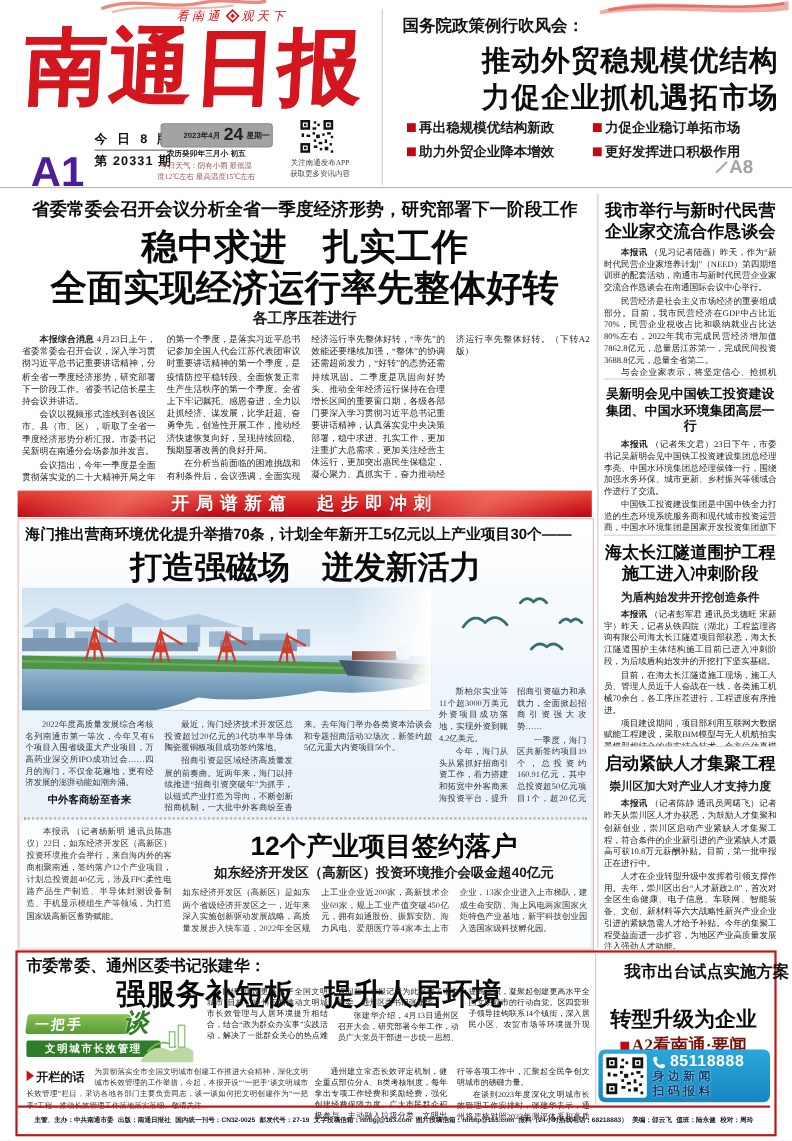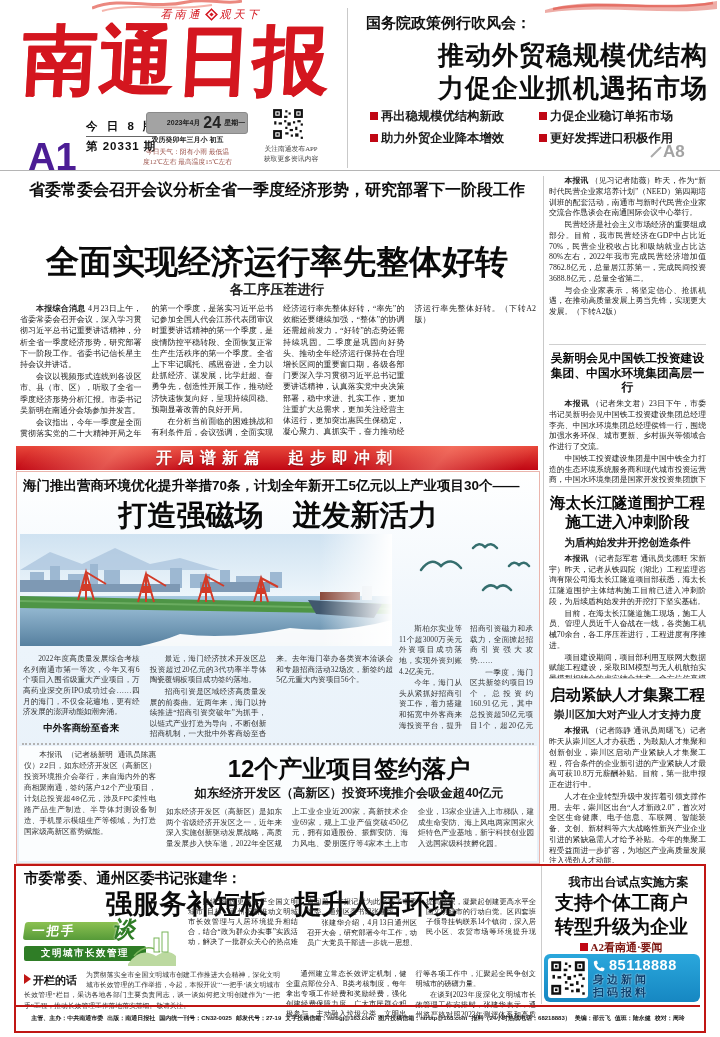--- a/index.html
+++ b/index.html
@@ -62,21 +62,21 @@
   .hm-photo{left:3px;top:62px;width:372px;height:112px;}
   .hm-birds{left:396px;top:64px;}
   .hm-tr{left:382px;top:152px;width:134px;height:116px;column-count:2;column-gap:8px;column-fill:auto;overflow:hidden;
          font-size:7.6px;line-height:1.4;text-align:justify;color:#333;font-family:"Liberation Serif",serif;}
   .hm-tl{left:6px;top:182px;width:370px;height:86px;column-count:3;column-gap:10px;column-fill:auto;overflow:hidden;
          font-size:7.6px;line-height:1.4;text-align:justify;color:#333;font-family:"Liberation Serif",serif;}
   .crosshead{text-align:center;font-size:9.5px;font-weight:700;margin:3px 0;color:#111;font-family:"Liberation Sans",sans-serif;}
   .hm-dot{left:5px;top:271px;width:512px;border-top:2px dotted #b3b3b3;}
   .rd-panel{left:2px;top:274px;width:518px;height:115px;background:rgba(255,255,255,.82);}
   .rd-colA{left:7px;top:278px;width:132px;height:106px;overflow:hidden;font-size:7.6px;line-height:1.45;
-           text-align:justify;color:#333;font-family:Liberation Mono, monospace;}
+           text-align:justify;color:#333;font-family:Liberation Serif, serif;}
   .rd-h{left:146px;top:281px;width:372px;text-align:center;font-size:24px;font-weight:900;color:#0a0a0a;}
   .rd-sub{left:146px;top:313px;width:372px;text-align:center;font-size:12.3px;font-weight:700;color:#1a1a1a;}
   .rd-cols{left:149px;top:335px;width:368px;height:52px;column-count:3;column-gap:10px;column-fill:auto;overflow:hidden;
            font-size:7.6px;line-height:1.4;text-align:justify;color:#333;font-family:"Liberation Serif",serif;}
   
   .sb{left:549px;top:176px;width:157px;height:686px;}
   .sb-art{position:relative;overflow:hidden;border-bottom:1px solid #cfcfcf;}
   .sb-art:last-child{border-bottom:none;}
   .sb-h{width:157px;text-align:center;font-weight:900;color:#0a0a0a;line-height:1.25;margin:6px 0 4px;}
   .sb-sub{width:157px;text-align:center;font-weight:700;font-size:10.5px;color:#222;margin:0 0 4px;}
@@ -98,24 +98,24 @@
         color:#333;font-family:"Liberation Serif",serif;}
   .note-label{float:left;width:58px;font-size:11px;font-weight:900;color:#111;font-family:"Liberation Sans",sans-serif;
               margin:2px 4px 0 0;}
   .tri{display:inline-block;width:0;height:0;border-left:7px solid #c01714;border-top:5px solid transparent;
        border-bottom:5px solid transparent;margin-right:2px;}
   .tz-bodyA{left:172px;top:32px;width:348px;height:52px;column-count:3;column-gap:9px;column-fill:auto;overflow:hidden;
             font-size:7.2px;line-height:1.38;text-align:justify;color:#222;font-family:"Liberation Serif",serif;}
   .tz-bodyB{left:270px;top:104px;width:250px;height:52px;column-count:2;column-gap:9px;column-fill:auto;overflow:hidden;
             font-size:7.2px;line-height:1.38;text-align:justify;color:#222;font-family:"Liberation Serif",serif;}
   .fr-vdiv{left:525px;top:0;width:1px;height:138px;background:#cccccc;}
-  .br-kicker{left:534px;top:8px;width:157px;text-align:center;font-size:12px;font-weight:700;color:#111;}
+  .br-kicker{left:548px;top:8px;width:157px;text-align:center;font-size:15px;font-weight:700;color:#111;}
   .br-h1{left:527px;top:24px;width:157px;text-align:center;font-size:19px;font-weight:900;color:#0a0a0a;}
   .br-h2{left:527px;top:48px;width:157px;text-align:center;font-size:19px;font-weight:900;color:#0a0a0a;}
-  .br-tag{left:527px;top:74px;width:157px;text-align:center;font-size:11px;font-weight:700;color:#7a120c;
+  .br-tag{left:527px;top:74px;width:157px;text-align:center;font-size:16px;font-weight:700;color:#7a120c;
           font-family:"Liberation Serif",serif;}
   .br-tag i{display:inline-block;width:8px;height:8px;background:#c00714;margin-right:2px;}
   .hot{left:528px;top:88px;width:156px;height:48px;border-radius:6px;background:linear-gradient(180deg,#2aa7dc,#1687c2);
        display:flex;align-items:center;gap:5px;padding:16px 4px;box-sizing:border-box;}
   .hot-qr{background:#fff;border-radius:3px;padding:2px;line-height:0;}
   .hot-right{flex:1;}
   .hot-num{display:flex;align-items:center;gap:3px;color:#fff;font-size:14.5px;font-weight:900;letter-spacing:.5px;}
   .hot-line{color:#0a4070;font-size:11px;font-weight:900;letter-spacing:3px;text-shadow:0 0 2px rgba(255,255,255,.95);line-height:1.15;}
   .ffoot{left:0;top:139px;width:684px;height:23px;border-top:2px solid #c01714;display:flex;align-items:center;
          justify-content:center;gap:4px;font-size:6px;font-weight:700;color:#1a1a1a;white-space:nowrap;}
@@ -219,20 +219,21 @@
   <div class="abs pb-ref">
     <svg width="12" height="12" viewBox="0 0 12 12">
         <line x1="1" y1="11" x2="11" y2="1" stroke="#ababab" stroke-width="2"></line>
       </svg>
     <span>A8</span>
   </div>
   <div class="abs hrule"></div>
 
   <div class="abs vdiv"></div>
   <div class="abs lead-kicker">省委常委会召开会议分析全省一季度经济形势，研究部署下一阶段工作</div>
+  <div class="abs lead-h1">稳中求进　扎实工作</div>
   <div class="abs lead-h2">全面实现经济运行率先整体好转</div>
   <div class="abs lead-sub">各工序压茬进行</div>
   <div class="abs lead-body">
       <p class="para"><b>本报综合消息</b> 4月23日上午，省委常委会召开会议，深入学习贯彻习近平总书记重要讲话精神，分析全省一季度经济形势，研究部署下一阶段工作。省委书记信长星主持会议并讲话。</p>
       <p class="para">会议以视频形式连线到各设区市、县（市、区），听取了全省一季度经济形势分析汇报。市委书记吴新明在南通分会场参加并发言。</p>
       <p class="para">会议指出，今年一季度是全面贯彻落实党的二十大精神开局之年的第一个季度，是落实习近平总书记参加全国人代会江苏代表团审议时重要讲话精神的第一个季度，是疫情防控平稳转段、全面恢复正常生产生活秩序的第一个季度。全省上下牢记嘱托、感恩奋进，全力以赴抓经济、谋发展，比学赶超、奋勇争先，创造性开展工作，推动经济快速恢复向好，呈现持续回稳、预期显著改善的良好开局。</p>
       <p class="para">在分析当前面临的困难挑战和有利条件后，会议强调，全面实现经济运行率先整体好转，“率先”的效能还要继续加强，“整体”的协调还需超前发力，“好转”的态势还需持续巩固。二季度是巩固向好势头、推动全年经济运行保持在合理增长区间的重要窗口期，各级各部门要深入学习贯彻习近平总书记重要讲话精神，认真落实党中央决策部署，稳中求进、扎实工作，更加注重扩大总需求，更加关注经营主体运行，更加突出惠民生保稳定，凝心聚力、真抓实干，奋力推动经济运行率先整体好转。（下转A2版）</p>
     </div>
 
   <div class="abs banner">
@@ -338,20 +339,21 @@
     </div>
     <div class="abs rd-h">12个产业项目签约落户</div>
     <div class="abs rd-sub">如东经济开发区（高新区）投资环境推介会吸金超40亿元</div>
     <div class="abs rd-cols">
       <p class="para" style="text-indent:0;">如东经济开发区（高新区）是如东两个省级经济开发区之一，近年来深入实施创新驱动发展战略，高质量发展步入快车道，2022年全区规上工业企业近200家，高新技术企业69家，规上工业产值突破450亿元，拥有如通股份、振辉安防、海力风电、爱朋医疗等4家本土上市企业，13家企业进入上市梯队，建成生命安防、海上风电两家国家火炬特色产业基地，新宇科技创业园入选国家级科技孵化园。</p>
     </div>
   </div>
 
   <div class="abs sb">
     <div class="sb-art" style="height:168px;">
+      <div class="sb-h" style="font-size:15.5px;">我市举行与新时代民营企业家交流合作恳谈会</div>
       <div class="sb-body">
           <p class="para"><b>本报讯</b> （见习记者陆薇）昨天，作为“新时代民营企业家培养计划”（NEED）第四期培训班的配套活动，南通市与新时代民营企业家交流合作恳谈会在南通国际会议中心举行。</p>
           <p class="para">民营经济是社会主义市场经济的重要组成部分。目前，我市民营经济在GDP中占比近70%，民营企业税收占比和吸纳就业占比达80%左右，2022年我市完成民营经济增加值7862.8亿元，总量居江苏第一，完成民间投资3688.8亿元，总量全省第二。</p>
           <p class="para">与会企业家表示，将坚定信心、抢抓机遇，在推动高质量发展上勇当先锋，实现更大发展。（下转A2版）</p>
         </div>
     </div>
     <div class="sb-art" style="height:141px;">
       <div class="sb-h" style="font-size:11.8px;">吴新明会见中国铁工投资建设集团、中国水环境集团高层一行</div>
       <div class="sb-body">
           <p class="para"><b>本报讯</b> （记者朱文君）23日下午，市委书记吴新明会见中国铁工投资建设集团总经理李亮、中国水环境集团总经理侯锋一行，围绕加强水务环保、城市更新、乡村振兴等领域合作进行了交流。</p>
@@ -403,21 +405,20 @@
         <p class="para">张建华介绍，4月13日通州区召开大会，研究部署今年工作，动员广大党员干部进一步统一思想、提高认识，凝聚起创建更高水平全国文明城市的行动自觉。区四套班子领导挂钩联系14个镇街，深入居民小区、农贸市场等环境提升现场，协调解决涉及百姓日常生活的突出问题。</p>
       </div>
     <div class="abs tz-bodyB">
         <p class="para">通州建立常态长效评定机制，健全重点部位分A、B类考核制度，每年拿出专项工作经费和奖励经费，强化创建经费保障力度。广大市民群众积极参与，主动融入垃圾分类、文明出行等各项工作中，汇聚起全民争创文明城市的磅礴力量。</p>
         <p class="para">在谈到2023年度深化文明城市长效管理工作安排时，张建华表示，通州将严格对照2023年测评体系和高质量发展要求，坚持问题导向，深入实施11个专项提升行动，精准解决长效管理工作中的突出问题和短板弱项。（下转A2版）</p>
       </div>
 
     <div class="abs fr-vdiv"></div>
 
     <div class="abs br-kicker">我市出台试点实施方案</div>
-    <div class="abs br-h1">支持个体工商户</div>
     <div class="abs br-h2">转型升级为企业</div>
     <div class="abs br-tag"><i></i><span>A2看南通·要闻</span></div>
 
     <div class="abs hot">
       <span class="hot-qr"><svg width="36" height="36" viewBox="0 0 29 29">
             <use href="#qrsym"></use>
           </svg></span>
       <span class="hot-right">
         <span class="hot-num">
           <svg width="13" height="13" viewBox="0 0 16 16">

